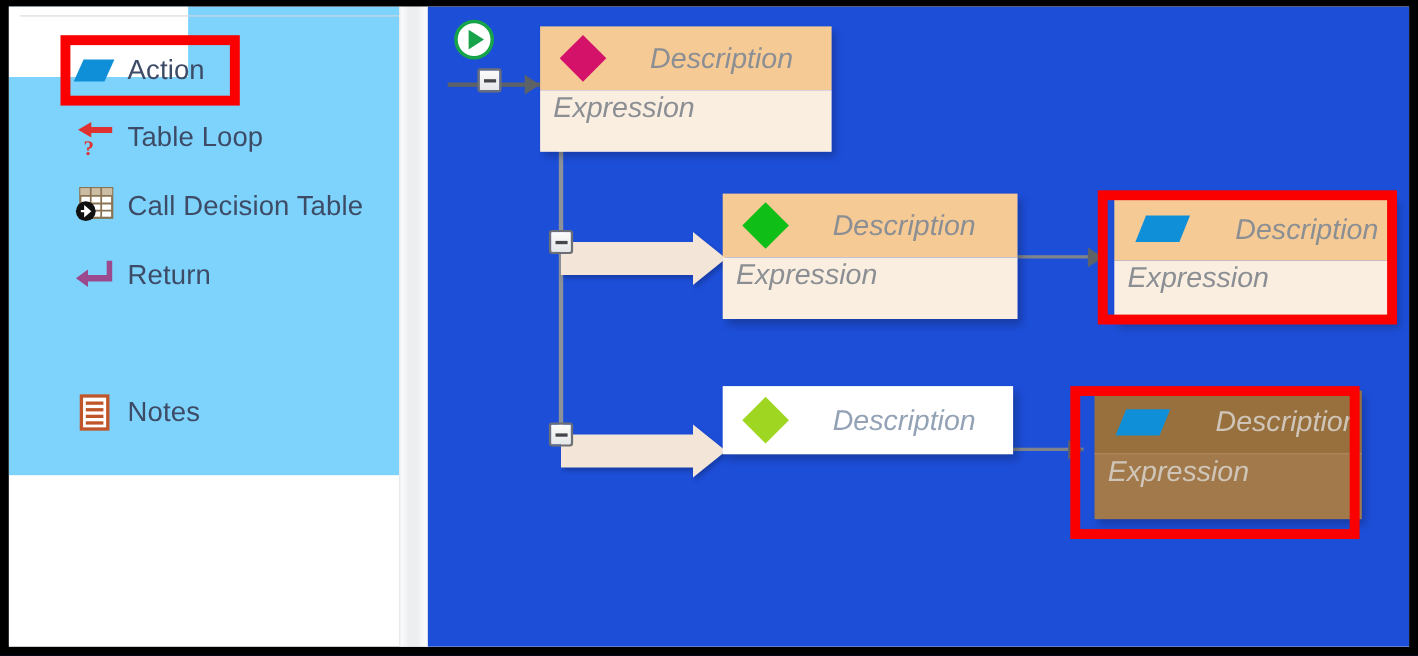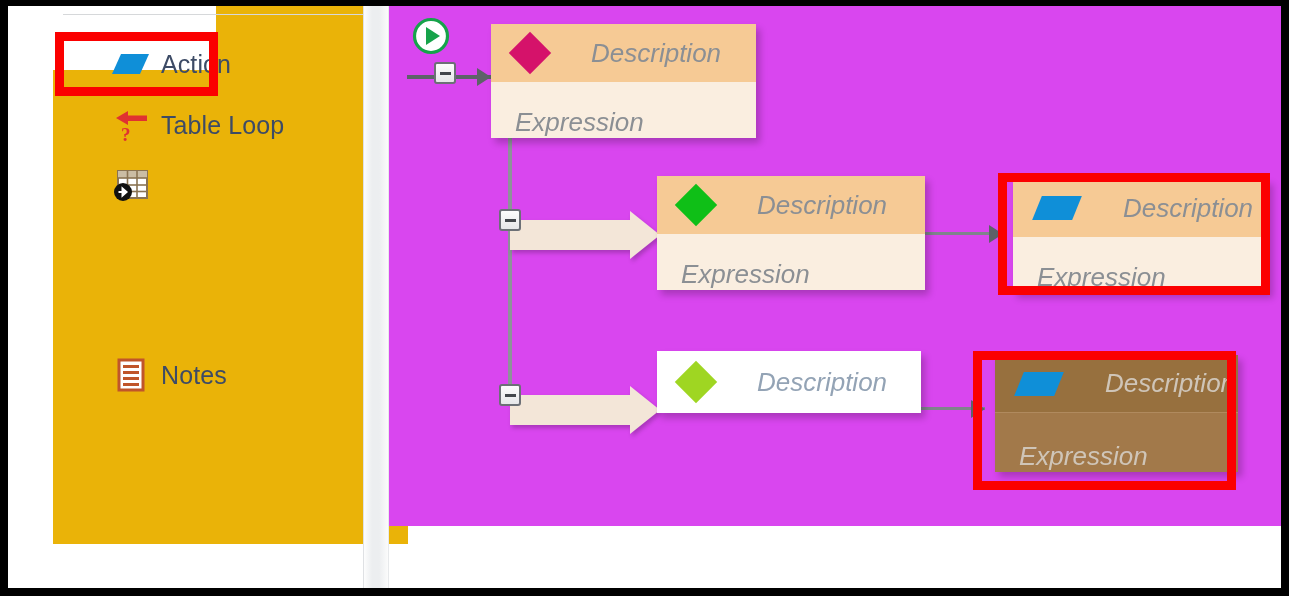--- a/index.html
+++ b/index.html
@@ -29,23 +29,22 @@
     background: #ffffff;
     overflow: hidden;
   }
 
   
   #palette-panel {
     position: absolute;
     left: 0;
     top: 0;
     width: 355px;
-    height: 538px;
-    background: #eab308;
-    margin-left: 45px;
+    height: 426px;
+    background: #7dd3fc;
   }
 
   #palette-toprule {
     position: absolute;
     left: 10px;
     top: 8px;
     width: 345px;
     height: 1px;
     background: #d6d8da;
   }
@@ -93,22 +92,22 @@
     position: absolute; left: 25px; top: 0; width: 1px; height: 582px;
     background: #e7e9eb;
   }
 
   
   #canvas {
     position: absolute;
     left: 381px;
     top: 0;
     width: 892px;
-    height: 520px;
-    background: #d946ef;
+    height: 582px;
+    background: #1d4ed8;
     overflow: hidden;
   }
 
   
   #start-node {
     position: absolute;
     left: 22px;
     top: 10px;
     width: 40px;
     height: 40px;
@@ -182,23 +181,23 @@
     box-shadow: 4px 5px 7px rgba(0,0,0,0.22);
   }
   .node-head {
     display: flex;
     align-items: center;
     height: 58px;
     padding-left: 24px;
   }
   .node-body {
     display: flex;
-    align-items: flex-end;
+    align-items: flex-start;
     height: 56px;
-    padding-left: 24px;
+    padding-left: 12px;
   }
   .node-desc {
     font-size: 26px;
     font-style: italic;
     color: #8b8f94;
     margin-left: 46px;
     white-space: nowrap;
   }
   .node-expr {
     font-size: 26px;
@@ -279,22 +278,31 @@
             <rect x="6" y="2" width="29" height="7" fill="#cbbda4"></rect>
             <line x1="15.5" y1="2" x2="15.5" y2="29" stroke="#8a7352" stroke-width="1.6"></line>
             <line x1="25" y1="2" x2="25" y2="29" stroke="#8a7352" stroke-width="1.6"></line>
             <line x1="6" y1="9" x2="35" y2="9" stroke="#8a7352" stroke-width="1.6"></line>
             <line x1="6" y1="16" x2="35" y2="16" stroke="#8a7352" stroke-width="1.6"></line>
             <line x1="6" y1="22.5" x2="35" y2="22.5" stroke="#8a7352" stroke-width="1.6"></line>
             <circle cx="11" cy="23" r="9" fill="#111111"></circle>
             <path d="M6.5 23 L13 23 M10.5 19.5 L14.5 23 L10.5 26.5 Z" stroke="#ffffff" stroke-width="2" fill="#ffffff"></path>
           </svg>
         </span>
-      </div>
-
+        <span class="palette-label">Call Decision Table</span>
+      </div>
+
+      <div class="palette-item" style="top:222px;">
+        <span class="palette-icon">
+          <svg width="38" height="30" viewBox="0 0 38 30">
+            <path d="M2 18 L13 10 L13 15 L30 15 L30 2 L35 2 L35 21 L13 21 L13 26 Z" fill="#9b4a8e"></path>
+          </svg>
+        </span>
+        <span class="palette-label">Return</span>
+      </div>
 
 
       <div class="palette-item" style="top:347px;">
         <span class="palette-icon">
           <svg width="38" height="34" viewBox="0 0 38 34">
             <rect x="7" y="2" width="24" height="30" fill="#ffffff" stroke="#c0552a" stroke-width="3"></rect>
             <rect x="11" y="7" width="16" height="3" fill="#c0552a"></rect>
             <rect x="11" y="13" width="16" height="3" fill="#c0552a"></rect>
             <rect x="11" y="19" width="16" height="3" fill="#c0552a"></rect>
             <rect x="11" y="25" width="16" height="3" fill="#c0552a"></rect>

